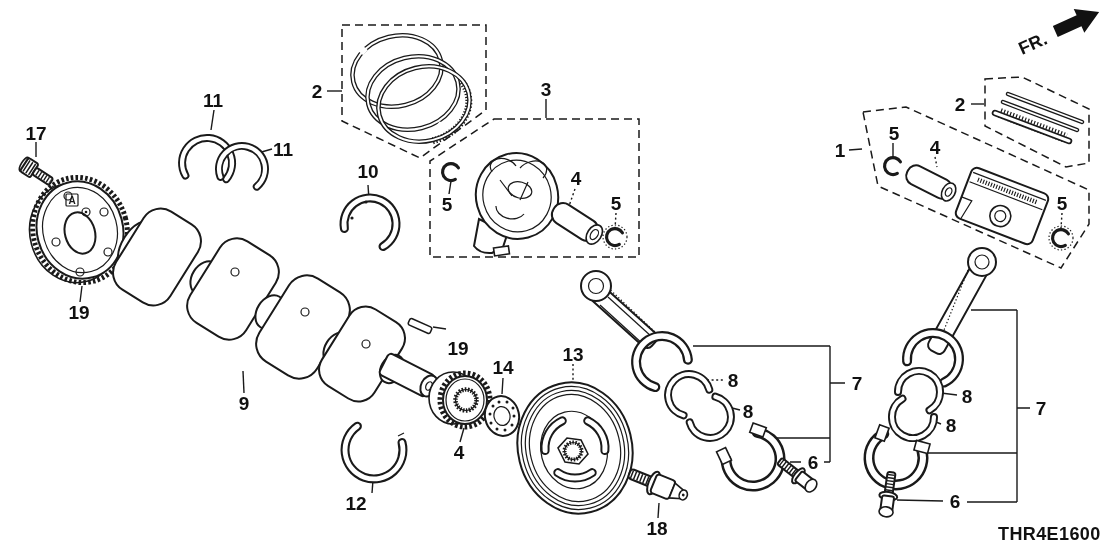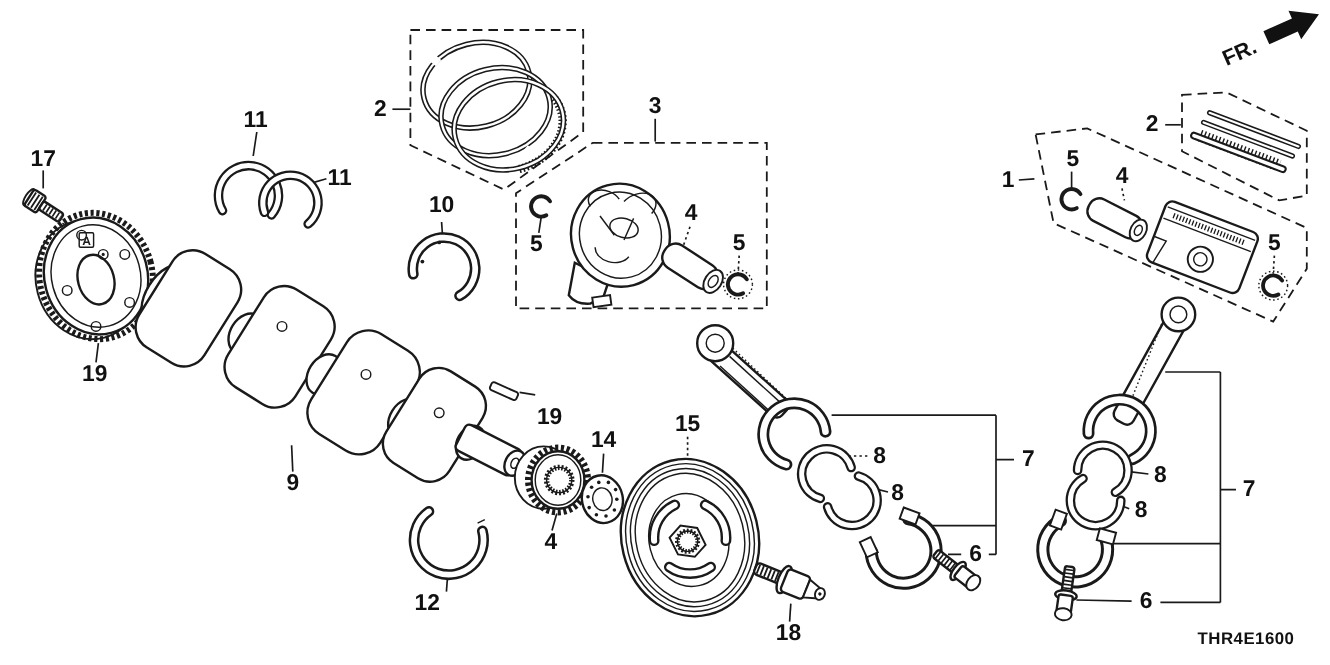--- a/index.html
+++ b/index.html
@@ -1,21 +1,21 @@
 <!DOCTYPE html>
 <html><head>
 <meta charset="utf-8">
 <style>
   html,body{margin:0;padding:0;background:#fff;}
   #stage{position:relative;width:1108px;height:554px;background:#ffffff;overflow:hidden;
          font-family:"Liberation Sans", sans-serif;}
   #art{position:absolute;left:0;top:0;}
   .callout{position:absolute;transform:translate(-50%,-50%);font-weight:bold;
            font-size:19px;color:#111;line-height:1;cursor:default;}
-  .code{position:absolute;font-size:14px;font-weight:600;letter-spacing:.4px;color:#111;}
+  .code{position:absolute;font-size:18px;font-weight:600;letter-spacing:.4px;color:#111;}
   svg *{vector-effect:non-scaling-stroke;}
   .ln{stroke:#1a1a1a;fill:none;stroke-width:1.4;}
   .ld{stroke:#1a1a1a;fill:none;stroke-width:1.4;stroke-dasharray:2,2.6;}
   .box{stroke:#1a1a1a;fill:none;stroke-width:1.5;stroke-dasharray:8,5;}
   .pw{fill:#ffffff;stroke:#1a1a1a;stroke-width:2;}
   .pw1{fill:#ffffff;stroke:#1a1a1a;stroke-width:1.6;}
   .th{stroke:#1a1a1a;fill:none;stroke-width:1.2;}
   .band{stroke:#1a1a1a;fill:none;stroke-linecap:round;}
   .bandw{stroke:#ffffff;fill:none;stroke-linecap:round;}
   .teeth{stroke:#1a1a1a;fill:none;}
@@ -335,21 +335,21 @@
 <div class="callout" style="left:317px;top:91px">2</div>
 <div class="callout" style="left:368px;top:171px">10</div>
 <div class="callout" style="left:447px;top:204px">5</div>
 <div class="callout" style="left:546px;top:89px">3</div>
 <div class="callout" style="left:576px;top:178px">4</div>
 <div class="callout" style="left:616px;top:203px">5</div>
 <div class="callout" style="left:458px;top:348px">19</div>
 <div class="callout" style="left:244px;top:403px">9</div>
 <div class="callout" style="left:459px;top:452px">4</div>
 <div class="callout" style="left:503px;top:367px">14</div>
-<div class="callout" style="left:573px;top:354px">15</div>
+<div class="callout" style="left:573px;top:354px">13</div>
 <div class="callout" style="left:356px;top:503px">12</div>
 <div class="callout" style="left:657px;top:528px">18</div>
 <div class="callout" style="left:733px;top:380px">8</div>
 <div class="callout" style="left:748px;top:411px">8</div>
 <div class="callout" style="left:857px;top:383px">7</div>
 <div class="callout" style="left:813px;top:462px">6</div>
 <div class="callout" style="left:840px;top:150px">1</div>
 <div class="callout" style="left:960px;top:104px">2</div>
 <div class="callout" style="left:894px;top:133px">5</div>
 <div class="callout" style="left:935px;top:147px">4</div>

